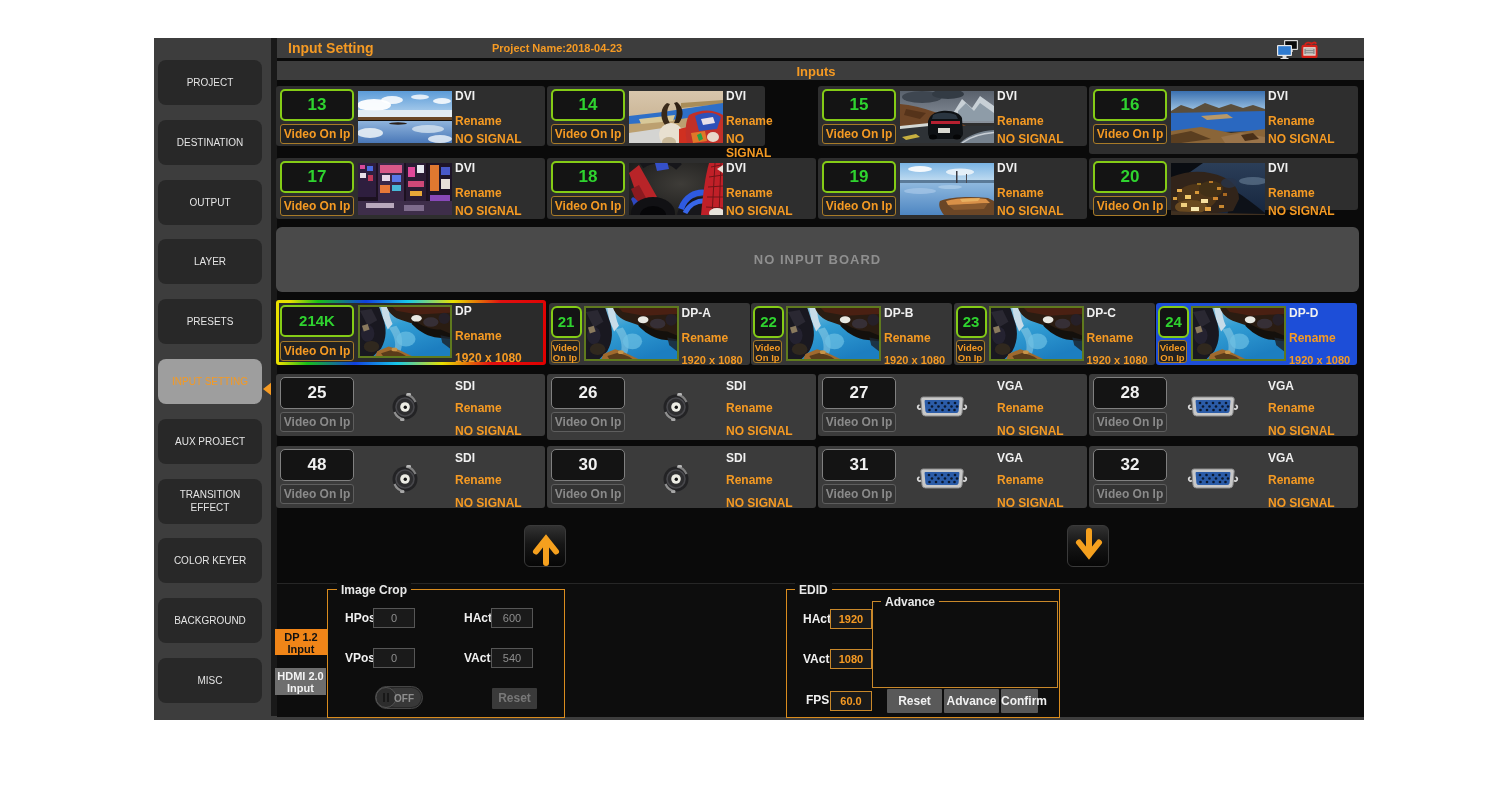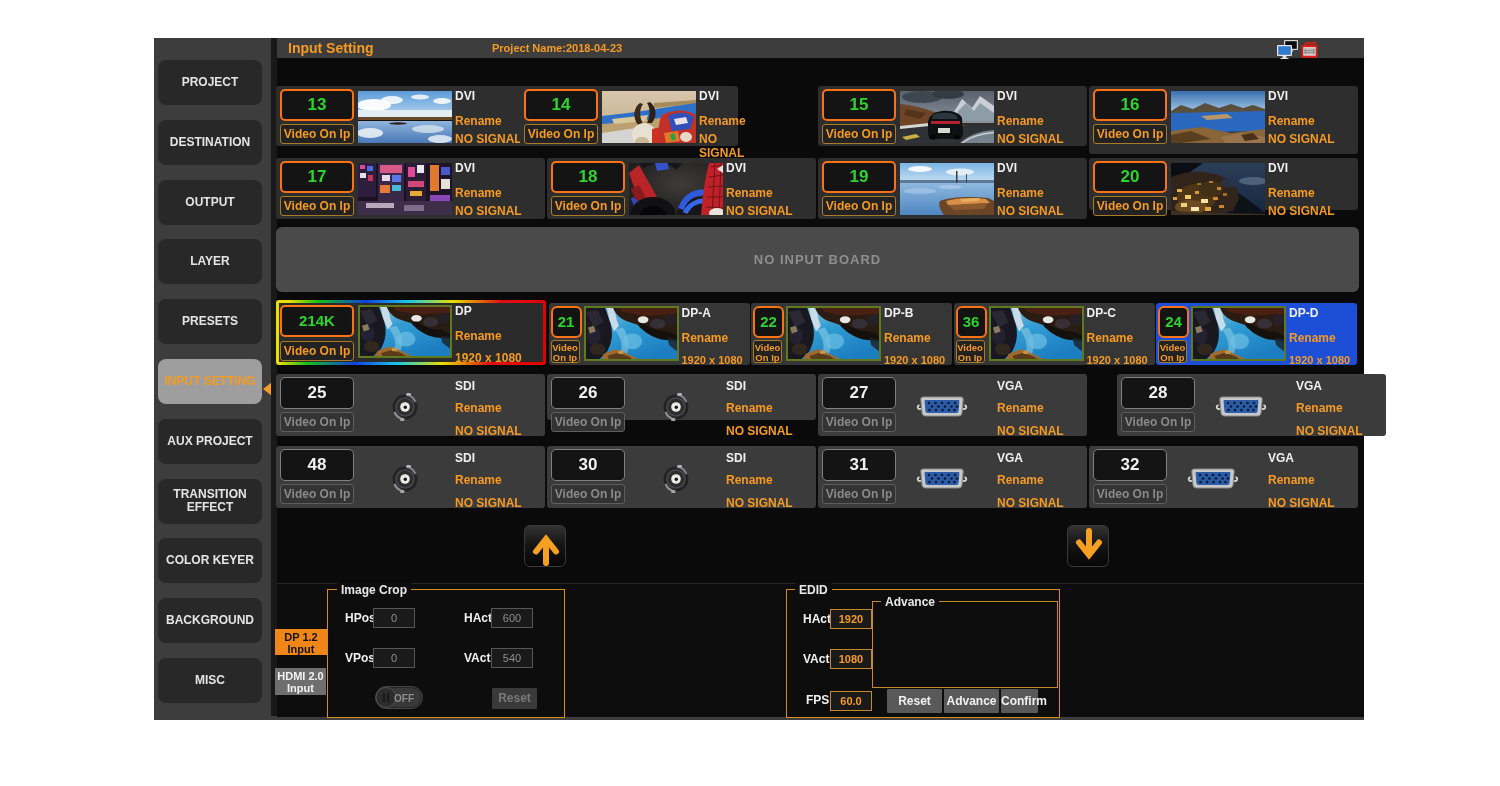--- a/index.html
+++ b/index.html
@@ -2,32 +2,32 @@
 <html><head><meta charset="utf-8"><style>
 html,body{margin:0;padding:0}
 body{width:1500px;height:786px;background:#FFFFFF;font-family:"Liberation Sans",sans-serif;position:relative;overflow:hidden}
 .abs{position:absolute}
 .win{position:absolute;left:154px;top:38px;width:1210px;height:682px;background:#0A0A0A}
 .win:before{content:"";position:absolute;left:0;top:0;right:0;height:1px;background:#222}
 .sidebar{position:absolute;left:0;top:0;width:117px;height:678px;background:#3D3D3D}
 .sep{position:absolute;left:117px;top:0;width:6px;height:678px;background:#191919}
 .botbar{position:absolute;left:0;top:678px;width:1210px;height:4px;background:#3D3D3D}
 .sbtn{position:absolute;left:4px;width:104px;height:45px;background:#282828;border-radius:8px;color:#E4E4E4;
-  font-size:12px;font-weight:bold;display:flex;align-items:center;justify-content:center;text-align:center;line-height:13px}
+  font-size:10px;font-weight:normal;display:flex;align-items:center;justify-content:center;text-align:center;line-height:13px}
 .sbtn.sel{background:#9E9E9E;color:#F59A23}
 .titlebar{position:absolute;left:123px;top:0;width:1087px;height:20px;background:#3D3D3D}
 .inputsbar{position:absolute;left:123px;top:22.5px;width:1087px;height:19.5px;background:#3D3D3D}
 .t-title{position:absolute;left:11px;top:2px;font-size:14px;font-weight:bold;color:#F59A23}
 .t-proj{position:absolute;left:215px;top:4px;font-size:11px;font-weight:bold;color:#F59A23}
 .t-inputs{position:absolute;left:0;right:9px;top:3px;text-align:center;font-size:13px;font-weight:bold;color:#F59A23}
 .card{position:absolute;background:#2E2E2E;border-radius:3px}
 .card.c2{background:#3B3B3B}
 .numbox{position:absolute;left:4px;top:3px;width:70px;height:28px;background:#141414;border-radius:5px;
   text-align:center;line-height:28px;font-size:17px;font-weight:bold}
-.numbox.g{border:2px solid #f97316;color:#2FD32F}
+.numbox.g{border:2px solid #84cc16;color:#2FD32F}
 .numbox.wn{border:1px solid #808080;color:#F0F0F0;width:72px;height:30px;line-height:30px}
 .vbtn{position:absolute;left:4px;top:38px;width:72px;height:18px;border-radius:3px;text-align:center;
   line-height:18px;font-size:12px;font-weight:bold}
 .vbtn.o{border:1px solid #A87B28;color:#F59A23;background:#222}
 .vbtn.gr{border:1px solid #5E5E5E;color:#8A8A8A;background:#333}
 .vbtn.v2{top:37px;height:23px;line-height:10.5px;font-size:9.5px;padding-top:1.5px;box-sizing:border-box}
 .thumb{position:absolute;overflow:hidden}
 .thumb svg{display:block;width:100%;height:100%}
 .thumb.dpt{border:2px solid #5F7A1E;box-sizing:border-box}
 .ctxt{position:absolute;left:179px;font-weight:bold;font-size:12px}
@@ -44,20 +44,23 @@
   font-size:11px;text-align:center;line-height:18px}
 .field.of{border:1px solid #C9882A;color:#F59A23;font-weight:bold}
 .gbtn{position:absolute;background:#595959;color:#F0F0F0;font-size:12px;font-weight:bold;text-align:center;border-radius:1px}
 .tab{position:absolute;left:-49px;width:49px;height:26px;font-size:11px;font-weight:bold;text-align:center;line-height:12px;padding-top:2px;box-sizing:border-box}
 </style></head><body>
 <div class="win">
     <div class="titlebar">
       <div class="t-title">Input Setting</div>
       <div class="t-proj">Project Name:2018-04-23</div>
     </div>
+    <div class="inputsbar">
+      <div class="t-inputs">Inputs</div>
+    </div>
     <div class="sidebar">
       <div class="sbtn" style="top:22px">PROJECT</div>
       <div class="sbtn" style="top:81.8px">DESTINATION</div>
       <div class="sbtn" style="top:141.6px">OUTPUT</div>
       <div class="sbtn" style="top:201.39999999999998px">LAYER</div>
       <div class="sbtn" style="top:261.2px">PRESETS</div>
       <div class="sbtn sel" style="top:321.0px">INPUT SETTING</div>
       <div class="sbtn" style="top:380.8px">AUX PROJECT</div>
       <div class="sbtn" style="top:440.6px">TRANSITION<br>EFFECT</div>
       <div class="sbtn" style="top:500.40000000000003px">COLOR KEYER</div>
@@ -111,21 +114,21 @@
         <ellipse cx="12" cy="42" rx="13" ry="5" fill="#E8EFF5" opacity=".9"></ellipse>
         <ellipse cx="70" cy="38" rx="16" ry="4" fill="#DCE8F2" opacity=".75"></ellipse>
         <ellipse cx="82" cy="48" rx="12" ry="4" fill="#E8F0F8" opacity=".85"></ellipse>
         <ellipse cx="40" cy="32.5" rx="9" ry="1.2" fill="#2A2018"></ellipse>
       </svg>
     </div>
     <div class="ctxt w" style="top:3px">DVI</div>
     <div class="ctxt o2" style="top:28px">Rename</div>
     <div class="ctxt o2" style="top:46px">NO SIGNAL</div>
   </div>
-<div class="card" style="left:520px;top:86px;width:218px;height:60px">
+<div class="card" style="left:547px;top:86px;width:218px;height:60px">
     <div class="numbox g">14</div>
     <div class="vbtn o">Video On Ip</div>
     <div class="thumb" style="left:82px;top:5px;width:94px;height:52px">
       <svg width="94" height="52" viewBox="0 0 94 52" preserveAspectRatio="none" xmlns="http://www.w3.org/2000/svg">
         <defs>
           <linearGradient id="ta1g" x1="0" y1="0" x2="0" y2="1">
             <stop offset="0" stop-color="#D8C6AC"></stop>
             <stop offset="1" stop-color="#C0A884"></stop>
           </linearGradient>
         </defs>
@@ -464,21 +467,21 @@
         <path d="M22,49 L32,46 C38,47 44,49 48,52 L24,52 Z" fill="#5A3C1A"></path>
         <ellipse cx="36" cy="45" rx="3" ry="2" fill="#C89448"></ellipse>
         <path d="M84,30 L94,32 L94,44 L86,38 Z" fill="#1C2630" opacity=".85"></path>
       </svg>
     </div>
     <div class="ctxt w" style="left:133px;top:3px">DP-B</div>
     <div class="ctxt o2" style="left:133px;top:28px">Rename</div>
     <div class="ctxt o2" style="left:133px;top:51px;font-size:11px">1920 x 1080</div>
   </div>
 <div class="card" style="left:953.5px;top:303px;width:201px;height:62px;background:#363636">
-    <div class="numbox g" style="left:2px;width:27px;font-size:15px;border-radius:6px">36</div>
+    <div class="numbox g" style="left:2px;width:27px;font-size:15px;border-radius:6px">23</div>
     <div class="vbtn o v2" style="left:2px;width:29px">Video On&nbsp;Ip</div>
     <div class="thumb dpt" style="left:35px;top:3px;width:95px;height:55px">
       <svg width="94" height="52" viewBox="0 0 94 52" preserveAspectRatio="none" xmlns="http://www.w3.org/2000/svg">
         <defs>
           <linearGradient id="tdp3w" x1="0" y1="0" x2=".6" y2="1">
             <stop offset="0" stop-color="#9EC4D6"></stop>
             <stop offset=".45" stop-color="#329ED4"></stop>
             <stop offset="1" stop-color="#1C7EC0"></stop>
           </linearGradient>
         </defs>
@@ -555,21 +558,21 @@
         <circle cx="15" cy="15" r="9" stroke="#48484C" stroke-width="1.6" fill="none"></circle>
         <circle cx="15" cy="15" r="4.8" fill="#ECECE4"></circle>
         <circle cx="15.3" cy="15.3" r="1.7" fill="#141414"></circle>
         <rect x="16.5" y="1" width="4.5" height="2.6" rx="1.2" fill="#B8B8B8"></rect>
         <rect x="10" y="26.4" width="4.5" height="2.6" rx="1.2" fill="#A8A8A8"></rect>
       </svg></div>
     <div class="ctxt w" style="top:5px">SDI</div>
     <div class="ctxt o2" style="top:27px">Rename</div>
     <div class="ctxt o2" style="top:50px">NO SIGNAL</div>
   </div>
-<div class="card c2" style="left:547px;top:374px;width:269px;height:46px">
+<div class="card c2" style="left:547px;top:374px;width:269px;height:66px">
     <div class="numbox wn">26</div>
     <div class="vbtn gr">Video On Ip</div>
     <div class="abs" style="left:114px;top:18px"><svg width="30" height="30" viewBox="0 0 30 30" xmlns="http://www.w3.org/2000/svg">
         <circle cx="15" cy="15" r="12.5" fill="#232325"></circle>
         <path d="M4.5 20 A12.5 12.5 0 0 0 14 27.4" stroke="#909090" stroke-width="2.2" fill="none"></path>
         <path d="M25.5 10 A12.5 12.5 0 0 0 16 2.6" stroke="#808080" stroke-width="2.2" fill="none"></path>
         <circle cx="15" cy="15" r="9" fill="#2E2E30"></circle>
         <circle cx="15" cy="15" r="9" stroke="#48484C" stroke-width="1.6" fill="none"></circle>
         <circle cx="15" cy="15" r="4.8" fill="#ECECE4"></circle>
         <circle cx="15.3" cy="15.3" r="1.7" fill="#141414"></circle>
@@ -604,21 +607,21 @@
           <circle cx="33" cy="17" r="1.3"></circle>
           <circle cx="38.5" cy="17" r="1.3"></circle>
         </g>
         <path d="M3.5,12 Q1,13 2,15 Q3.2,16.8 5,15.5" stroke="#D8D8D8" stroke-width="1.8" fill="none"></path>
         <path d="M48.5,12 Q51,13 50,15 Q48.8,16.8 47,15.5" stroke="#D8D8D8" stroke-width="1.8" fill="none"></path>
       </svg></div>
     <div class="ctxt w" style="top:5px">VGA</div>
     <div class="ctxt o2" style="top:27px">Rename</div>
     <div class="ctxt o2" style="top:50px">NO SIGNAL</div>
   </div>
-<div class="card c2" style="left:1117px;top:374px;width:269px;height:62px">
+<div class="card c2" style="left:1089px;top:374px;width:269px;height:62px">
     <div class="numbox wn">28</div>
     <div class="vbtn gr">Video On Ip</div>
     <div class="abs" style="left:98px;top:19px"><svg width="52" height="28" viewBox="0 0 52 28" xmlns="http://www.w3.org/2000/svg">
         <path d="M7,4 L45,4 Q47,4 47.2,6 L46,20 Q45.6,23 42.5,23 L9.5,23 Q6.4,23 6,20 L4.8,6 Q5,4 7,4 Z" fill="#C8C8C8"></path>
         <path d="M7,4 L45,4 Q47,4 47.2,6 L46,20 Q45.6,23 42.5,23 L9.5,23 Q6.4,23 6,20 L4.8,6 Q5,4 7,4 Z" stroke="#8A8A8A" stroke-width="1" fill="none"></path>
         <path d="M9.5,7 L42.5,7 Q43.5,7 43.4,8.2 L42.6,18 Q42.4,20 40.4,20 L11.6,20 Q9.6,20 9.4,18 L8.6,8.2 Q8.5,7 9.5,7 Z" fill="#2B5CA8"></path>
         <g fill="#0A1830">
           <circle cx="13" cy="10" r="1.3"></circle>
           <circle cx="19.5" cy="10" r="1.3"></circle>
           <circle cx="26" cy="10" r="1.3"></circle>

